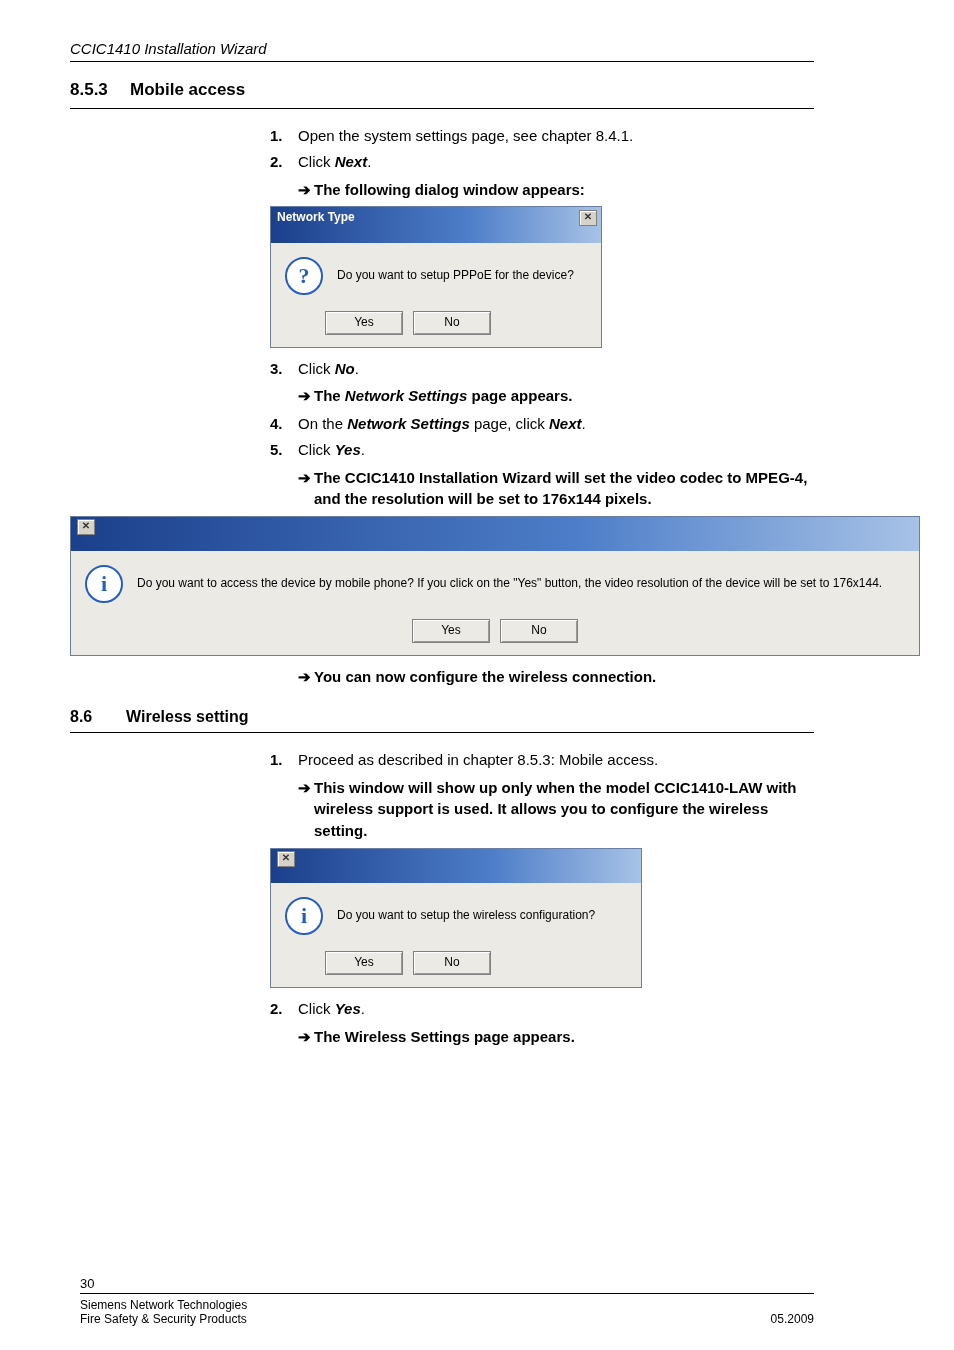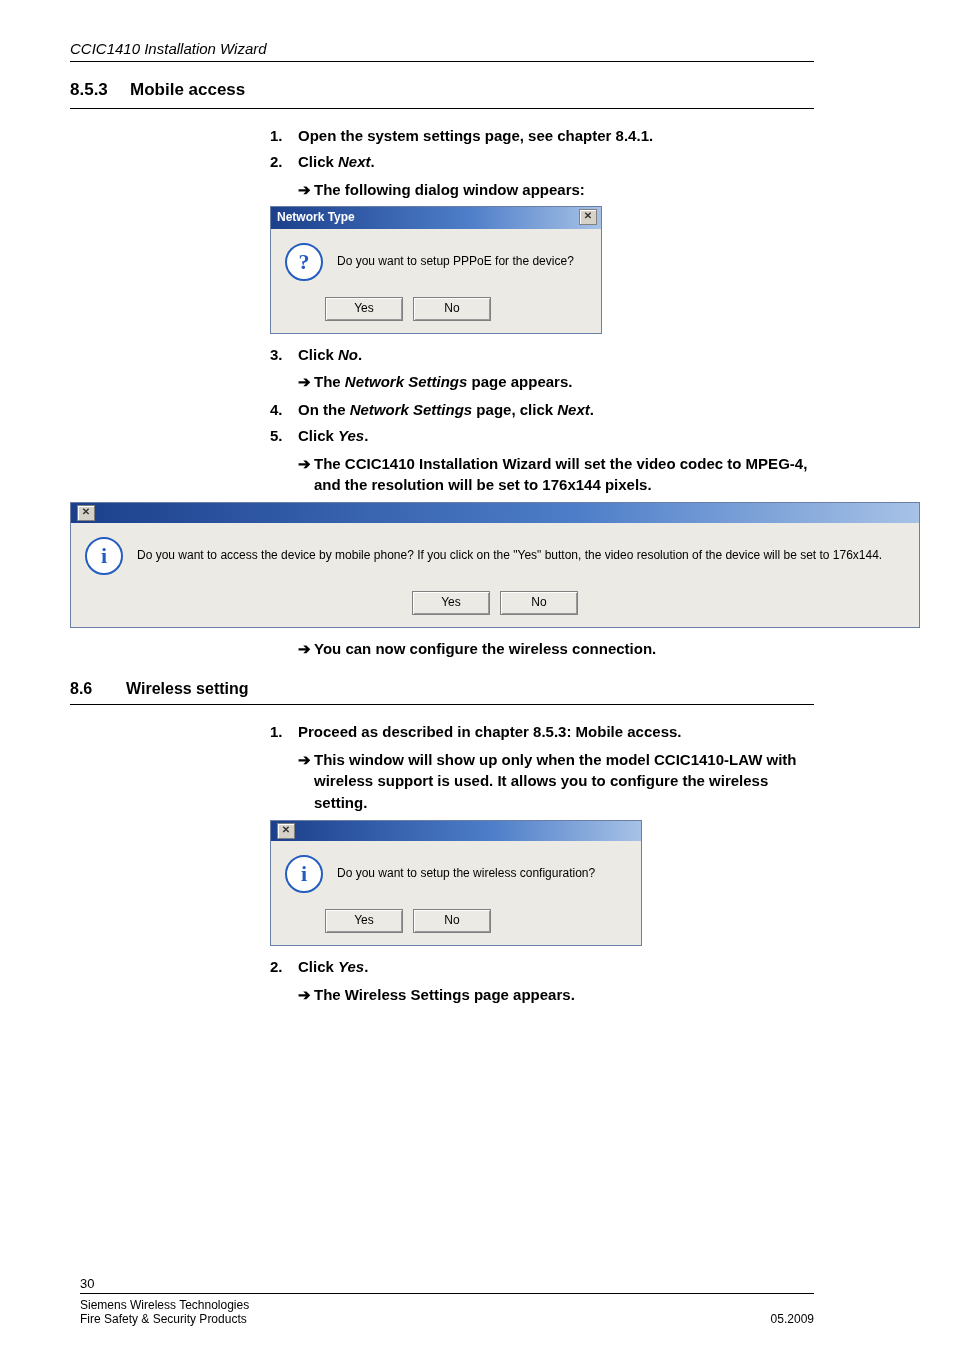--- a/index.html
+++ b/index.html
@@ -37,21 +37,21 @@
     border:0; border-top:1px solid #000; margin:0 0 16px 0;
   }
   .body-col {
     margin-left: 200px;
     line-height: 1.45;
   }
   .para { margin: 6px 0; }
   ol.steps { list-style: none; padding:0; margin:6px 0; }
   ol.steps > li { display:flex; margin:4px 0; }
   ol.steps > li > .n { font-weight:bold; width:28px; flex-shrink:0; }
-  ol.steps > li > .t { flex:1;font-weight:bold; }
+  ol.steps > li > .t { flex:1; }
   .result {
     display:flex;
     margin: 2px 0 4px 28px;
   }
   .result .arrow {
     width: 16px; flex-shrink:0; font-weight:bold;
   }
   .result .rtxt { flex:1;font-weight:bold; }
 
   
@@ -63,25 +63,26 @@
     margin: 6px 0 10px 0;
   }
   .dlg-small { width: 330px; }
   .dlg-small2 { width: 370px; }
   .dlg-wide {
     width: 848px;
     margin-left: -200px; 
   }
   .dlg-title {
     display:flex;
+    align-items:center;
     background: linear-gradient(to right, #1b3f8b 0%, #4e7ec9 60%, #a7c2e6 100%);
     color: #fff;
     font-weight: bold;
     font-size: 12px;
-    padding: 2px 4px 2px 6px;
+    padding: 2px 4px 16px 6px;
   }
   .dlg-title span.title-text { flex:1; }
   .dlg-close {
     width:16px; height:14px;
     background:#d6d2c8;
     border:1px solid #808080;
     box-shadow: inset 1px 1px 0 #fff;
     color:#333;
     font-size:10px;
     line-height:12px;
@@ -294,20 +295,20 @@
         <span>The </span><b>Wireless Settings</b><span> page appears.</span>
       </span>
     </div>
   </div>
 
   <div class="footer">
     <div class="pn">30</div>
     <hr class="frule">
     <div class="frow">
       <div>
-        <div>Siemens Wireless Technologies</div>
+        <div>Siemens Network Technologies</div>
         <div>Fire Safety &amp; Security Products</div>
       </div>
       <div style="align-self:flex-end;">05.2009</div>
     </div>
   </div>
 
 </div>
 
 </body></html>

